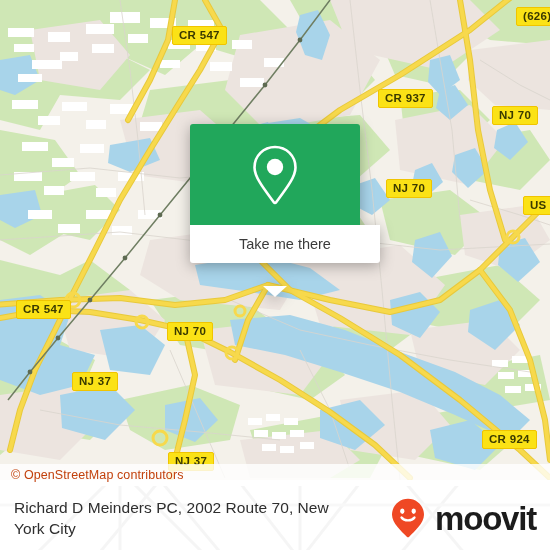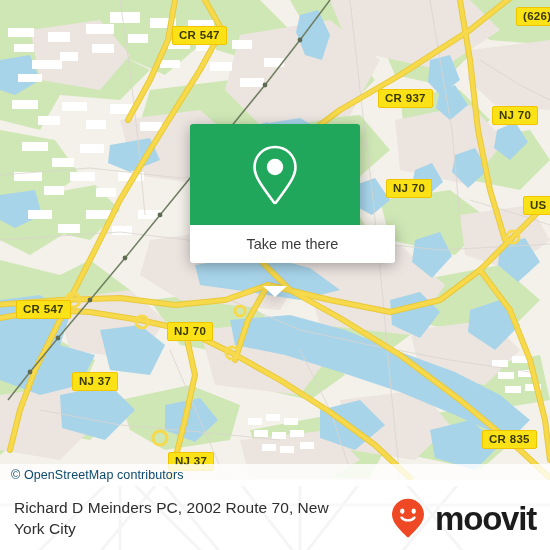--- a/index.html
+++ b/index.html
@@ -18,21 +18,21 @@
     overflow:hidden;
   }
   .layer{position:absolute;left:0;top:0;width:550px;height:480px;}
 
   
   #attrib{
     position:absolute;left:0;top:464px;width:550px;height:22px;
     background:rgba(255,255,255,0.80);
     display:flex;align-items:center;
     box-sizing:border-box;padding-left:11px;
-    font-size:12.5px;color:#0c4a6e;letter-spacing:.1px;
+    font-size:12.5px;color:#c2410c;letter-spacing:.1px;
     z-index:40;
   }
 
   
   #footer{
     position:absolute;left:0;top:486px;width:550px;height:64px;
     background:#ffffff;overflow:hidden;
     display:flex;align-items:center;
     box-sizing:border-box;
     z-index:50;
@@ -62,21 +62,21 @@
     z-index:30;
     filter:drop-shadow(0 3px 7px rgba(0,0,0,0.30));
   }
   #popup-image{
     width:170px;height:101px;
     background:#21a75b;
     border-radius:3px 3px 0 0;
     display:flex;align-items:center;justify-content:center;
   }
   #popup-button{
-    width:205px;height:38px;
+    width:190px;height:38px;
     background:#ffffff;
     border-radius:0 0 3px 3px;
     display:flex;align-items:center;justify-content:center;
     font-size:14.5px;color:#3b3b3b;
     cursor:pointer;
   }
   #popup-tail{
     position:absolute;left:50%;top:162px;transform:translateX(-50%);
     width:0;height:0;
     border-left:12px solid transparent;
@@ -326,21 +326,21 @@
 
     <div class="shield" style="left:172px;top:26px;">CR 547</div>
     <div class="shield" style="left:516px;top:7px;">(626)</div>
     <div class="shield" style="left:378px;top:89px;">CR 937</div>
     <div class="shield" style="left:492px;top:106px;">NJ 70</div>
     <div class="shield" style="left:386px;top:179px;">NJ 70</div>
     <div class="shield" style="left:523px;top:196px;">US 9</div>
     <div class="shield" style="left:16px;top:300px;">CR 547</div>
     <div class="shield" style="left:167px;top:322px;">NJ 70</div>
     <div class="shield" style="left:72px;top:372px;">NJ 37</div>
-    <div class="shield" style="left:482px;top:430px;">CR 835</div>
+    <div class="shield" style="left:482px;top:430px;">CR 924</div>
     <div class="shield" style="left:168px;top:452px;">NJ 37</div>
 
     <div id="popup">
       <div id="popup-tail"></div>
       <div id="popup-image">
         <svg width="52" height="62" viewBox="0 0 52 62" xmlns="http://www.w3.org/2000/svg">
           <path d="M26 3 C14.5 3 5.5 12 5.5 23.4 C5.5 33 15 45 25 58.5 C25.5 59.2 26.5 59.2 27 58.5 C37 45 46.5 33 46.5 23.4 C46.5 12 37.5 3 26 3 Z" fill="none" stroke="#ffffff" stroke-width="2.6"></path>
           <circle cx="26" cy="23" r="8.2" fill="#ffffff"></circle>
         </svg>
       </div>

